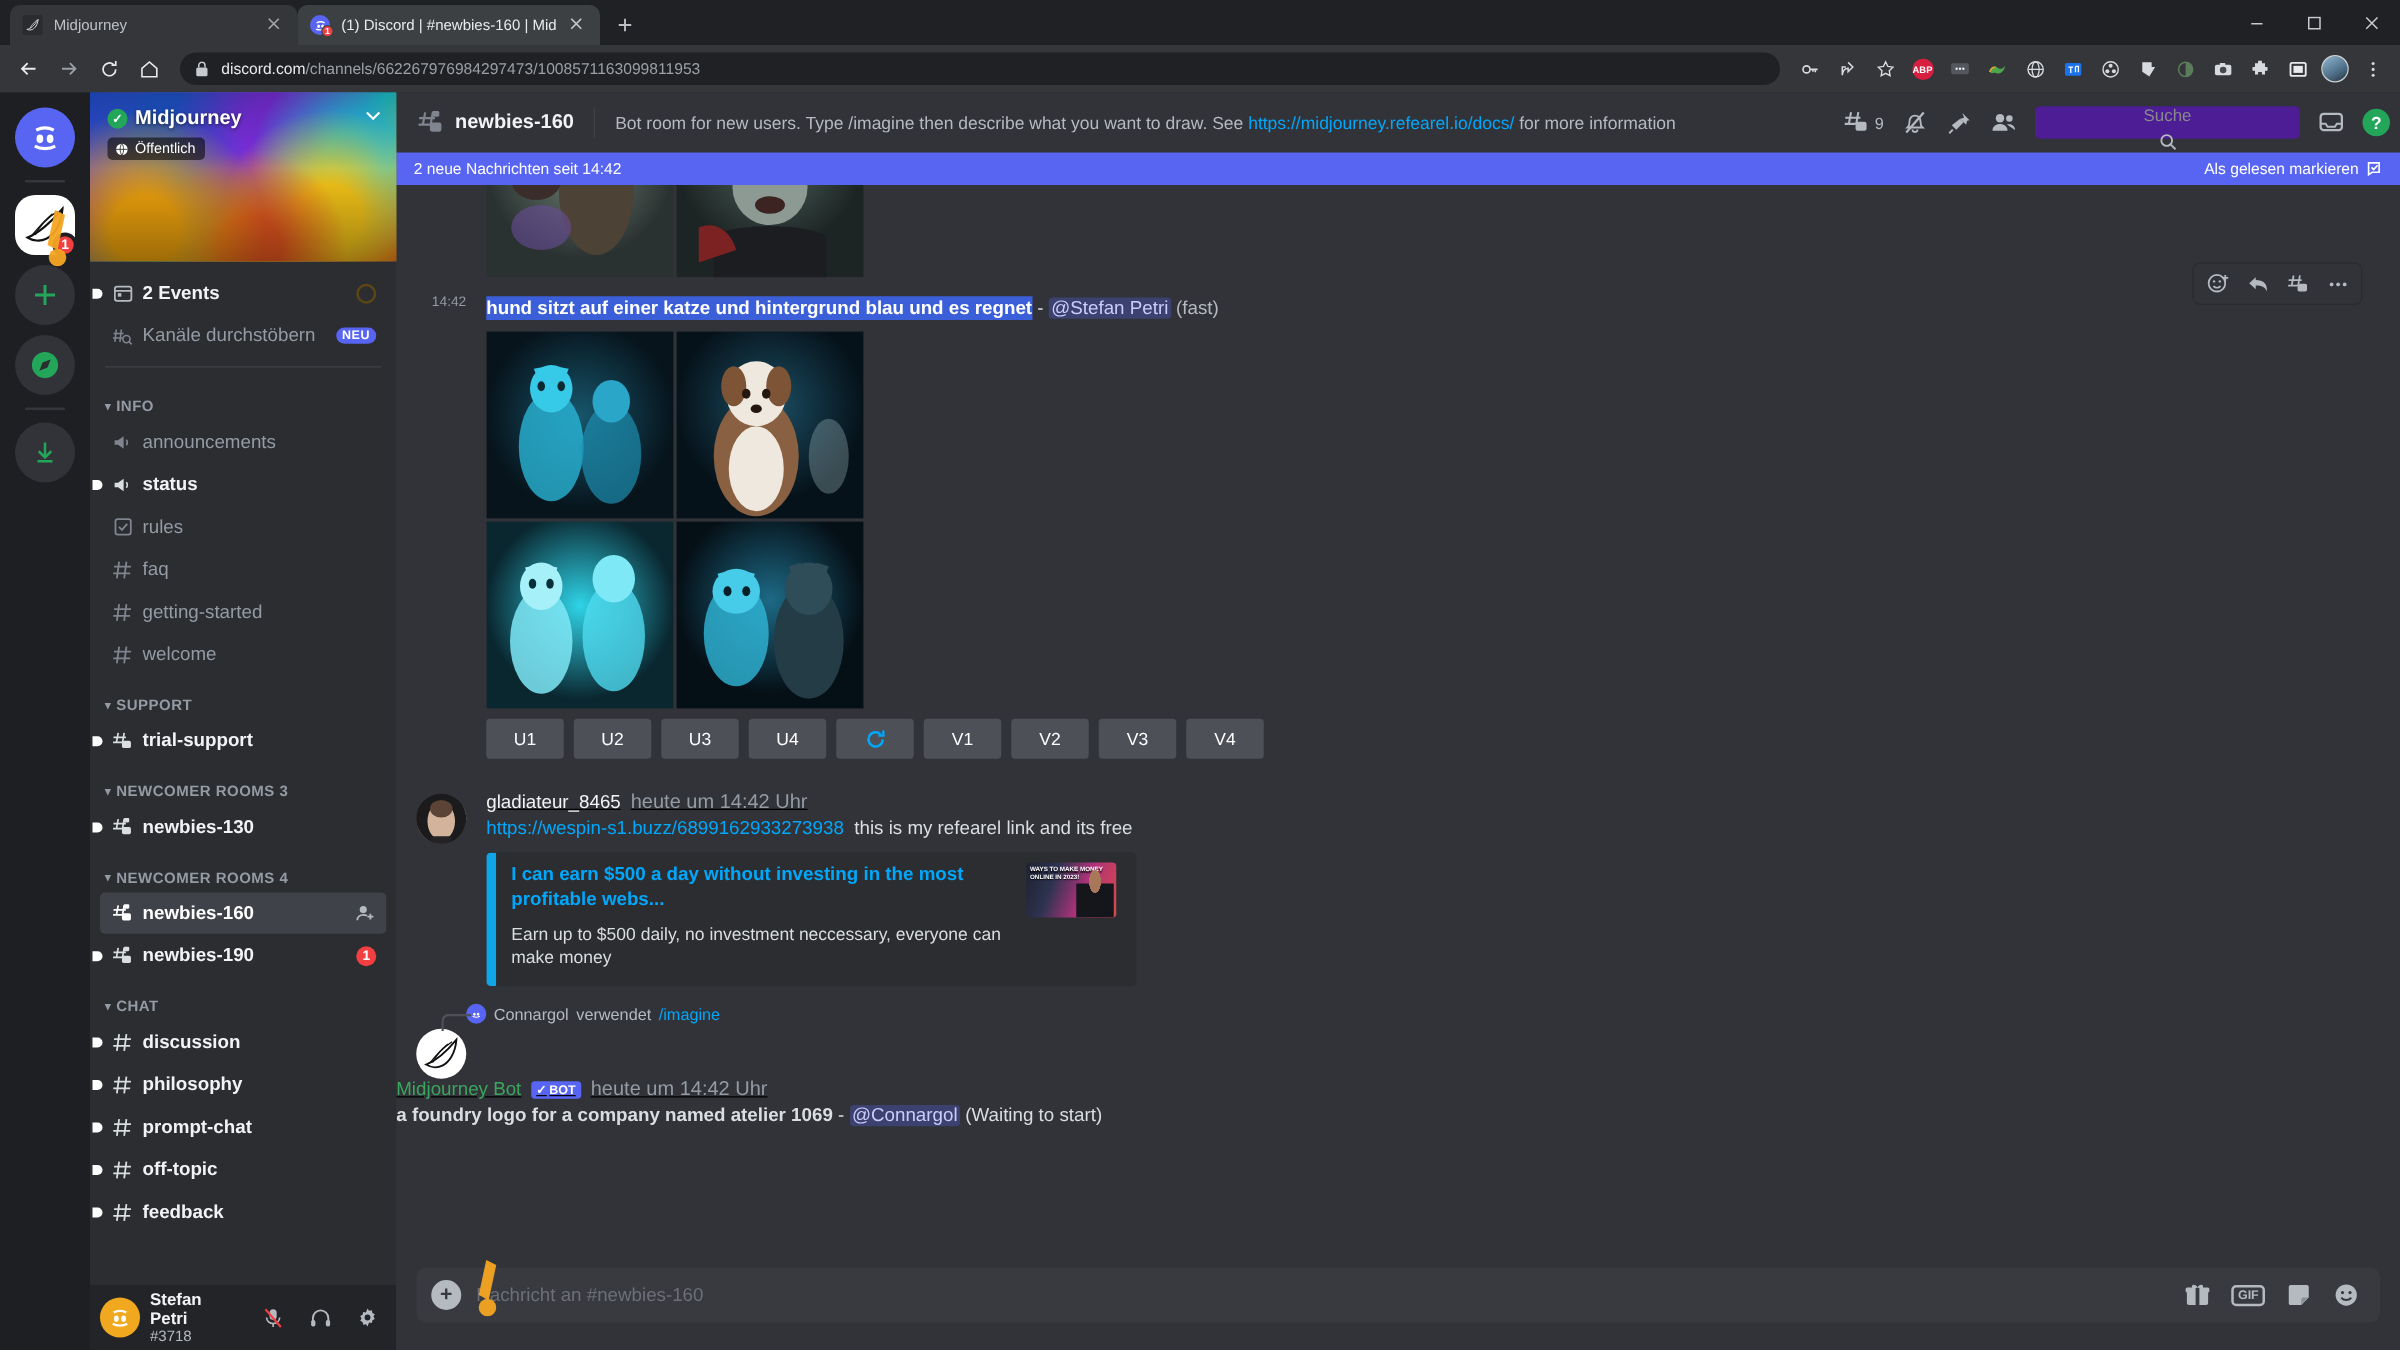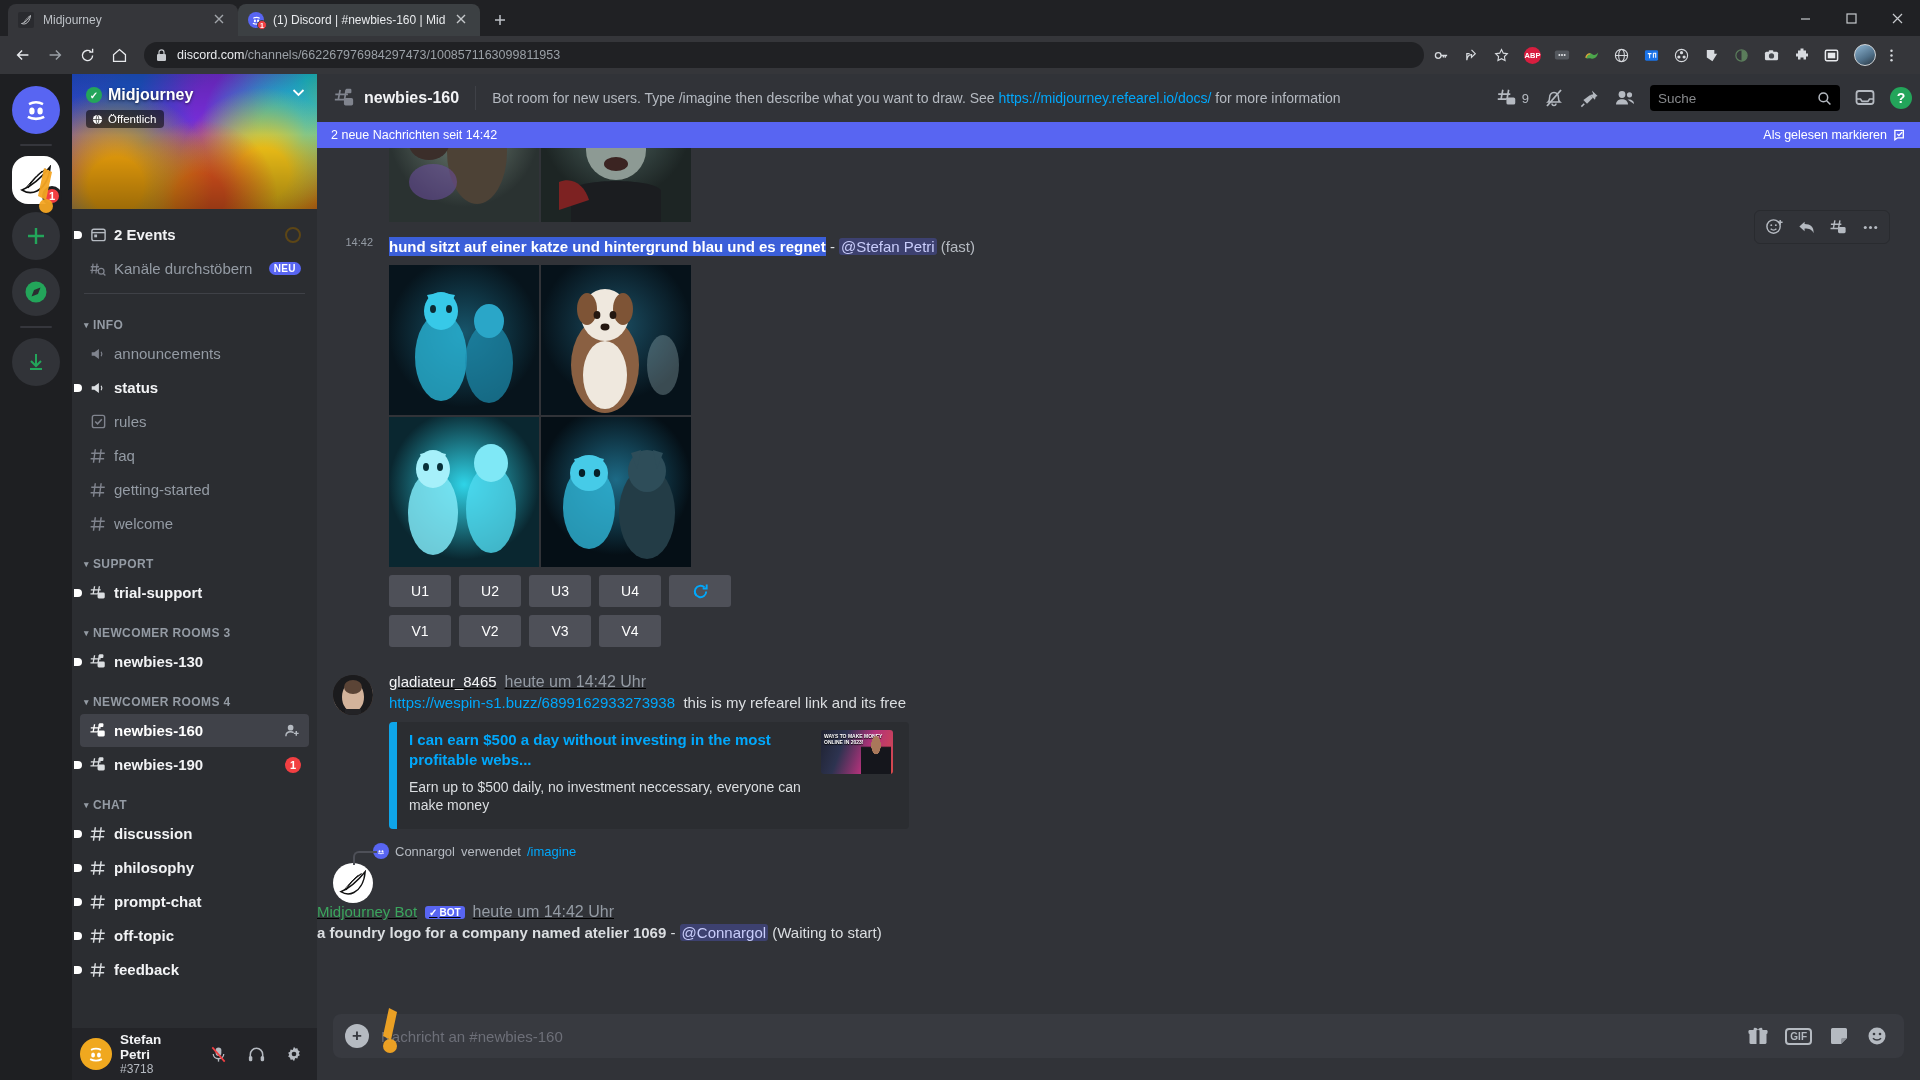--- a/index.html
+++ b/index.html
@@ -72,21 +72,21 @@
   .omnibox {
     flex: 1; height: 26px; background: #202124; border-radius: 13px;
     display: flex; align-items: center; padding: 0 12px; gap: 10px;
     margin: 0 8px; min-width: 0;
   }
   .omnibox-url { font-size: 12.5px; color: #e8eaed; white-space: nowrap; }
   .omnibox-url .dim { color: #9aa0a6; }
   .tool-icons { display: flex; align-items: center; gap: 2px; flex: none; }
   .tool-ic {
     width: 28px; height: 28px; display: flex; align-items: center;
-    justify-content: flex-start; border-radius: 4px; color: #d7dade; font-size: 13px;
+    justify-content: center; border-radius: 4px; color: #d7dade; font-size: 13px;
   }
   .abp { width: 17px; height: 17px; border-radius: 50%; background: #d81e3f;
          color: #fff; font-size: 7.5px; font-weight: bold;
          display: flex; align-items: center; justify-content: center; }
   .profile-av {
     width: 22px; height: 22px; border-radius: 50%;
     background: linear-gradient(150deg,#8fb7d4,#4f6f88 60%,#27333d);
     border: 1.5px solid #cfd3d6;
   }
 
@@ -214,22 +214,22 @@
     padding: 0 8px 0 16px; gap: 8px; box-shadow: 0 1px 0 rgba(0,0,0,.2);
   }
   .ch-hash { color: #80848e; display: flex; align-items: center; }
   .ch-name { font-size: 16px; font-weight: bold; color: #f2f3f5; }
   .ch-sep { width: 1px; height: 24px; background: #3f4147; margin: 0 8px; }
   .ch-topic { font-size: 14px; color: #b5bac1; white-space: nowrap; overflow: hidden; text-overflow: ellipsis; flex: 1; }
   .ch-topic a { color: #00a8fc; text-decoration: none; }
   .hdr-icons { display: flex; align-items: center; gap: 14px; flex: none; padding-left: 12px; }
   .hdr-ic { color: #b5bac1; display: flex; align-items: center; gap: 4px; font-size: 13px; }
   .search-box {
-    width: 190px; height: 26px; background: #000000; border-radius: 4px;
-    display: flex; align-items: center; padding: 0 8px; gap: 6px;
+    width: 212px; height: 26px; background: #4c1d95; border-radius: 4px;
+    display: flex; align-items: center; padding: 0 8px; gap: 6px; flex-direction: column;
   }
   .search-ph { flex: 1; font-size: 13.5px; color: #87898c; }
   .help-ic {
     width: 22px; height: 22px; border-radius: 50%; background: #23a55a;
     color: #fff; font-size: 14px; font-weight: bold;
     display: flex; align-items: center; justify-content: center;
   }
 
   .newmsg-bar {
     height: 26px; flex: none; background: #5865f2; color: #fff;
@@ -251,21 +251,21 @@
 
   .grid-2x2 { display: grid; grid-template-columns: 150px 150px; gap: 2px; width: 302px; }
   .img-cell { width: 150px; height: 150px; overflow: hidden; }
 
   .prompt-line { font-size: 15px; line-height: 1.4; padding: 2px 0; }
   .prompt-hl { background: #3b5fd9; color: #fff; font-weight: bold; padding: 1px 0; }
   .prompt-dash { color: #dbdee1; }
   .mention { background: rgba(88,101,242,.3); color: #c9cdfb; border-radius: 3px; padding: 0 2px; }
   .prompt-suffix { color: #b5bac1; }
 
-  .mj-buttons { display: flex; flex-direction: column; gap: 8px; margin-top: 8px; }
+  .mj-buttons { display: flex; flex-direction: row; gap: 8px; margin-top: 8px; }
   .btn-row { display: flex; gap: 8px; }
   .mj-btn {
     width: 62px; height: 32px; background: #4e5058; border-radius: 3px;
     color: #fff; font-size: 14px; font-weight: 500;
     display: flex; align-items: center; justify-content: center;
   }
   .mj-btn.refresh { color: #00a8fc; font-size: 16px; }
 
   .msg-full { display: flex; padding: 8px 48px 2px 0; }
   .avatar-40 {

